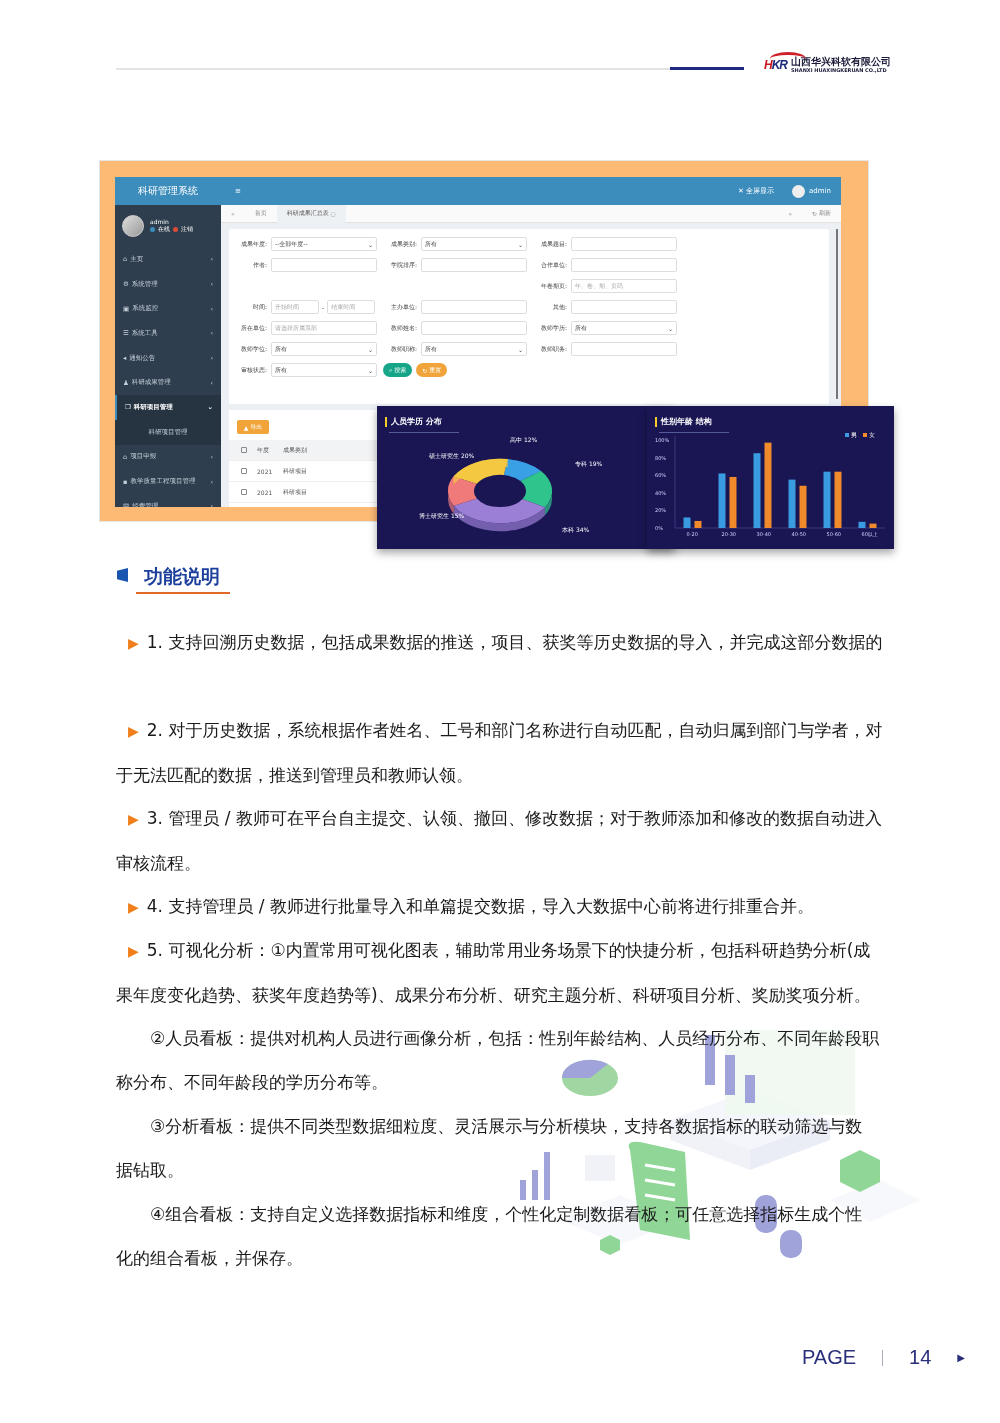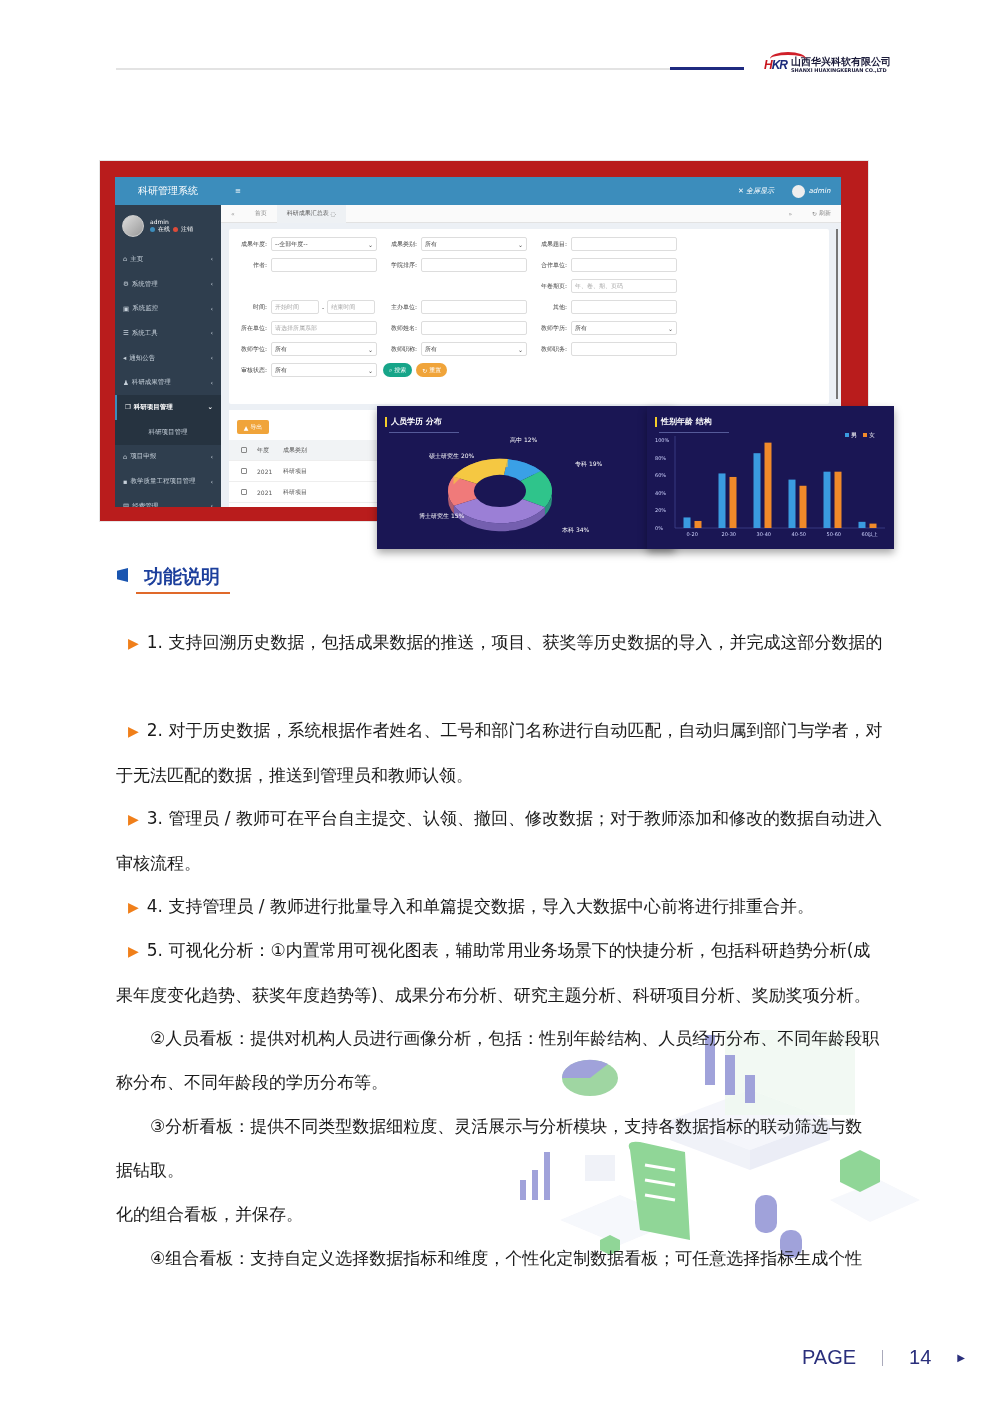--- a/index.html
+++ b/index.html
@@ -8,35 +8,35 @@
 .hdr-bar{position:absolute;left:670px;top:67px;width:74px;height:3px;background:#1f2a80;}
 .logo{position:absolute;left:764px;top:56px;display:flex;align-items:center;gap:4px;}
 .logo-mark{font-family:"Liberation Sans",sans-serif;font-weight:bold;font-style:italic;font-size:12px;color:#1b2a7a;position:relative;letter-spacing:-1px;}
 .logo-mark .k{color:#1b2a7a}
 .logo-mark .h{color:#c8151d}
 .logo-arc{position:absolute;left:6px;top:-6px;width:36px;height:14px;border-top:3px solid #d0202a;border-radius:50% 50% 0 0;}
 .logo-text .cn{font-size:10px;font-weight:bold;color:#1b1b3a;line-height:11px;}
 .logo-text .en{font-size:5px;font-weight:bold;color:#1b1b3a;letter-spacing:0;}
 
 
-.shot{position:absolute;left:99px;top:160px;width:770px;height:362px;border:1px solid #e6e6e6;background:#b91c1c;}
+.shot{position:absolute;left:99px;top:160px;width:770px;height:362px;border:1px solid #e6e6e6;background:#fdba74;}
 .sidebar{position:absolute;left:15px;top:16px;width:106px;height:330px;background:#2f3e4e;overflow:hidden;}
 .sb-title{height:28px;background:#3c8dbc;color:#fff;font-size:10px;display:flex;align-items:center;justify-content:center;}
 .sb-user{height:42px;display:flex;align-items:center;padding-left:7px;gap:6px;}
 .avatar{width:22px;height:22px;border-radius:50%;background:linear-gradient(135deg,#ddd,#999);border:1px solid #ccc;}
 .sb-user .nm{font-size:6px;color:#fff;}
 .sb-user .st{font-size:6px;color:#fff;display:flex;gap:3px;align-items:center;}
 .dot{display:inline-block;width:5px;height:5px;border-radius:50%;}
 .sb-item{height:24.7px;display:flex;align-items:center;padding:0 8px;color:#c6d0da;font-size:6.5px;justify-content:space-between;}
 .sb-item.active{background:#263340;border-left:2px solid #3c8dbc;color:#fff;font-weight:bold;}
 .sb-item.sub{background:#263340;justify-content:center;color:#c6d0da;}
 .sb-item .lbl{display:flex;gap:3px;align-items:center;}
 .main{position:absolute;left:121px;top:16px;width:620px;height:330px;background:#ecf0f5;}
 .topbar{height:28px;background:#3c8dbc;display:flex;align-items:center;justify-content:space-between;padding:0 10px 0 14px;color:#fff;font-size:7px;}
-.topbar .right{display:flex;gap:18px;align-items:center;font-style:italic;}
+.topbar .right{display:flex;gap:18px;align-items:center;}
 .mini-av{width:13px;height:13px;border-radius:50%;background:#eee;display:inline-block;vertical-align:middle;margin-right:4px;}
 .tabs{height:18px;background:#fafafa;display:flex;align-items:center;font-size:6px;color:#888;border-bottom:1px solid #e2e2e2;}
 .tabs .tab{padding:0 10px;height:18px;display:flex;align-items:center;}
 .tabs .tab.on{background:#eef1f4;color:#555;}
 .tabs .sp{flex:1;}
 .form{position:absolute;left:8px;top:52px;width:600px;height:175px;background:#fff;border-radius:2px;}
 .frow{position:absolute;display:flex;align-items:center;font-size:6px;color:#444;}
 .flab{width:38px;text-align:right;margin-right:4px;}
 .fin{height:14px;border:1px solid #ddd;border-radius:2px;background:#fff;font-size:6px;color:#444;padding:0 3px;display:flex;align-items:center;justify-content:space-between;}
 .fin.ph{color:#aaa;}
@@ -447,22 +447,22 @@
     </div>
     <div class="para" style="top: 1016px;">
       <div><span class="ind"></span><span>②人员看板：提供对机构人员进行画像分析，包括：性别年龄结构、人员经历分布、不同年龄段职</span></div>
       <div><span>称分布、不同年龄段的学历分布等。</span></div>
     </div>
     <div class="para" style="top: 1104px;">
       <div><span class="ind"></span><span>③分析看板：提供不同类型数据细粒度、灵活展示与分析模块，支持各数据指标的联动筛选与数</span></div>
       <div><span>据钻取。</span></div>
     </div>
     <div class="para" style="top: 1192px;">
+      <div><span class="ind"></span><span>④组合看板：支持自定义选择数据指标和维度，个性化定制数据看板；可任意选择指标生成个性</span></div>
       <div><span>化的组合看板，并保存。</span></div>
-      <div><span class="ind"></span><span>④组合看板：支持自定义选择数据指标和维度，个性化定制数据看板；可任意选择指标生成个性</span></div>
     </div>
   </div>
 
 <div class="footer">
   <span>PAGE</span>
   <span class="bar"></span>
   <span>14</span>
   <span class="tri">▶</span>
 </div>
 

